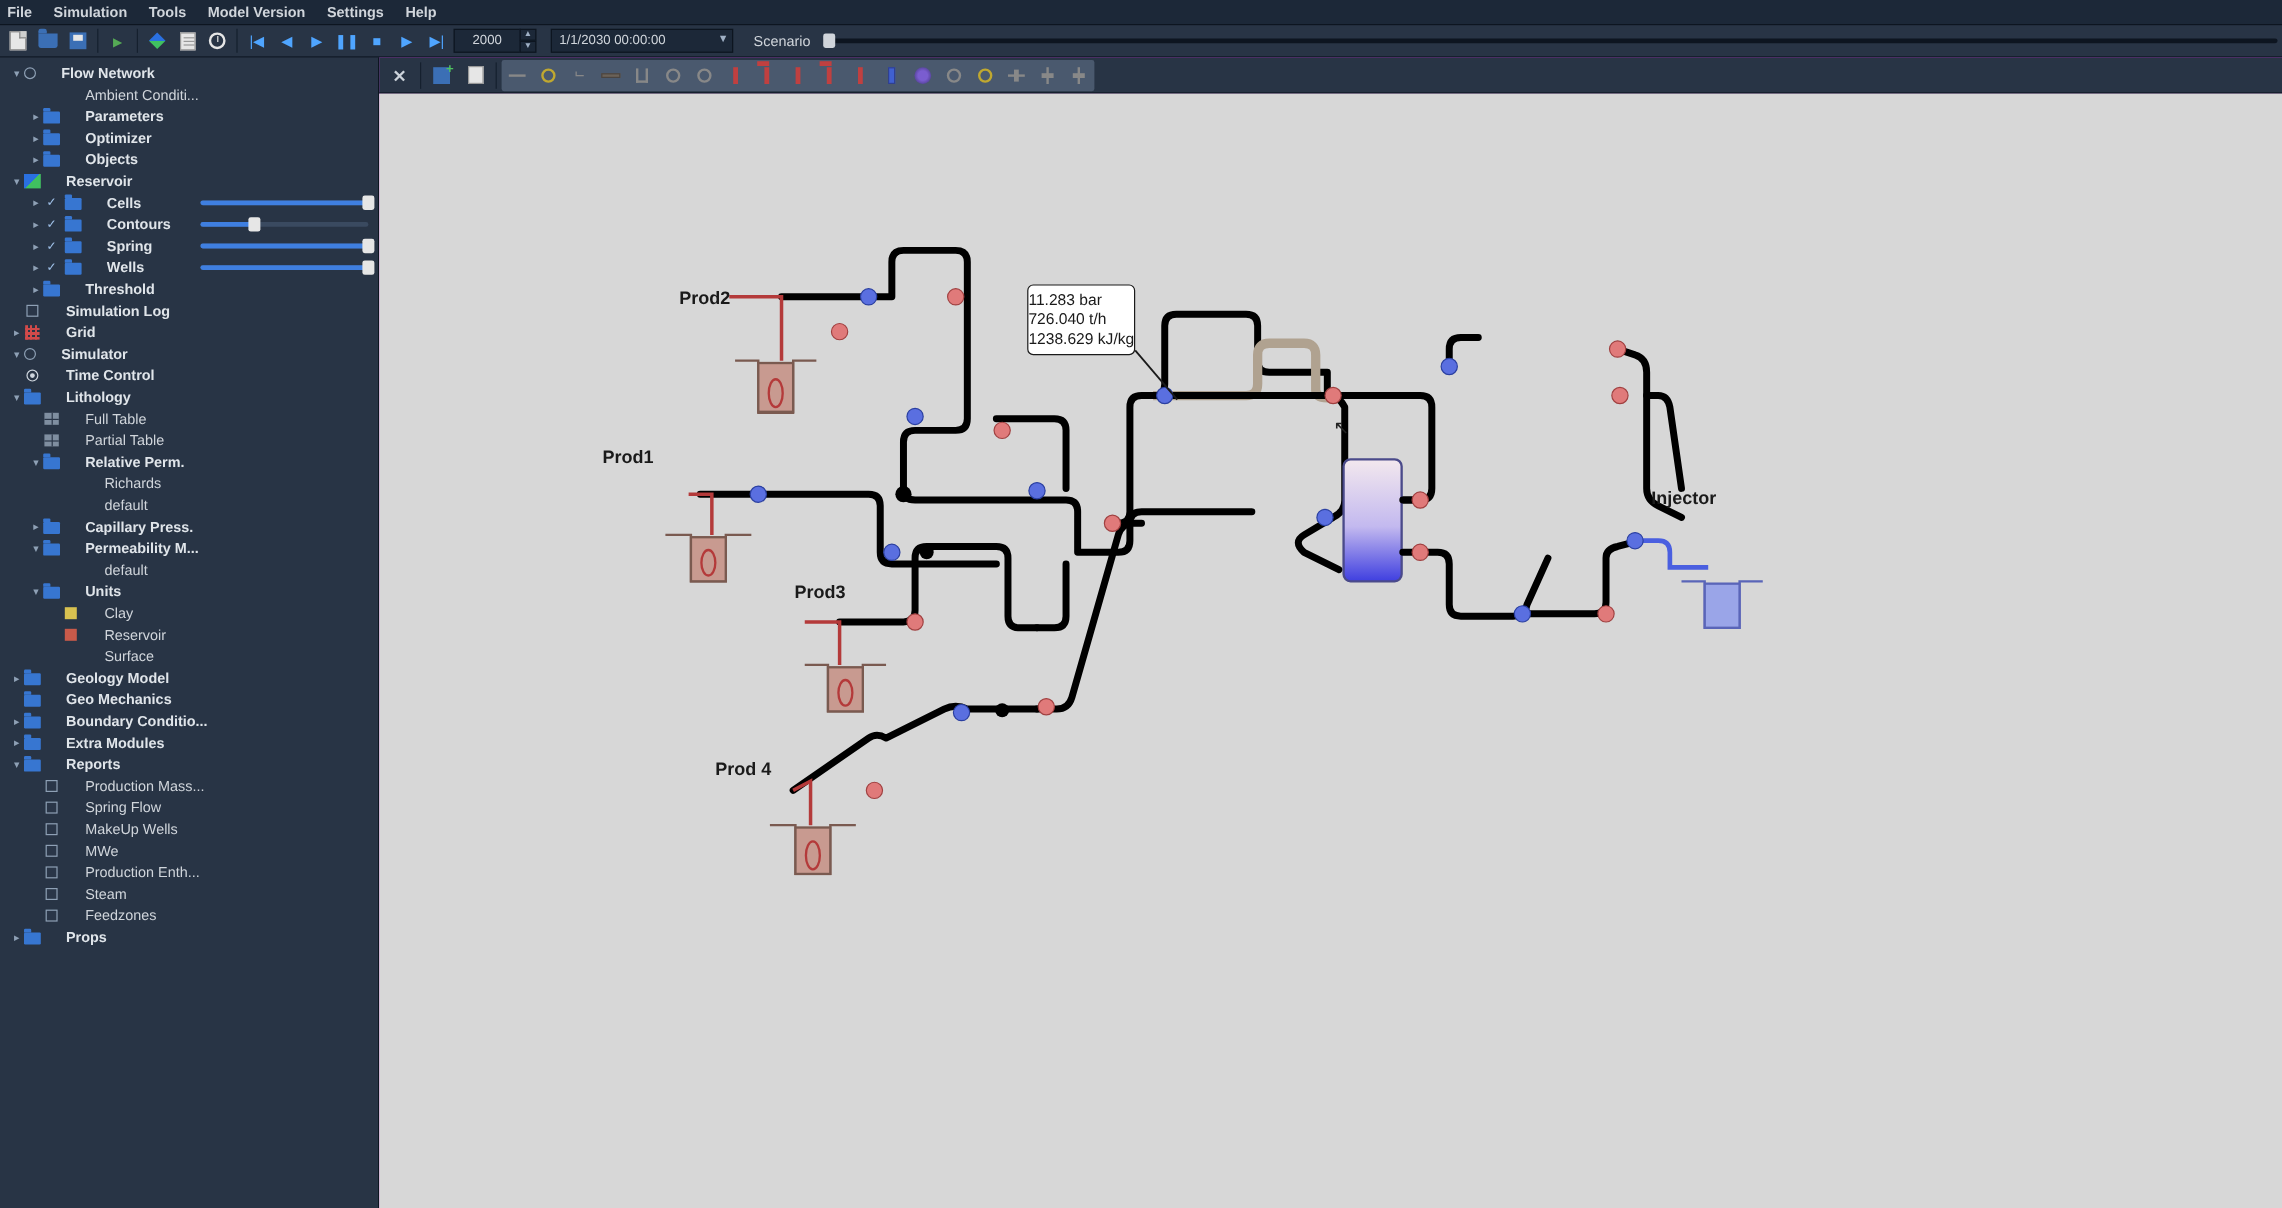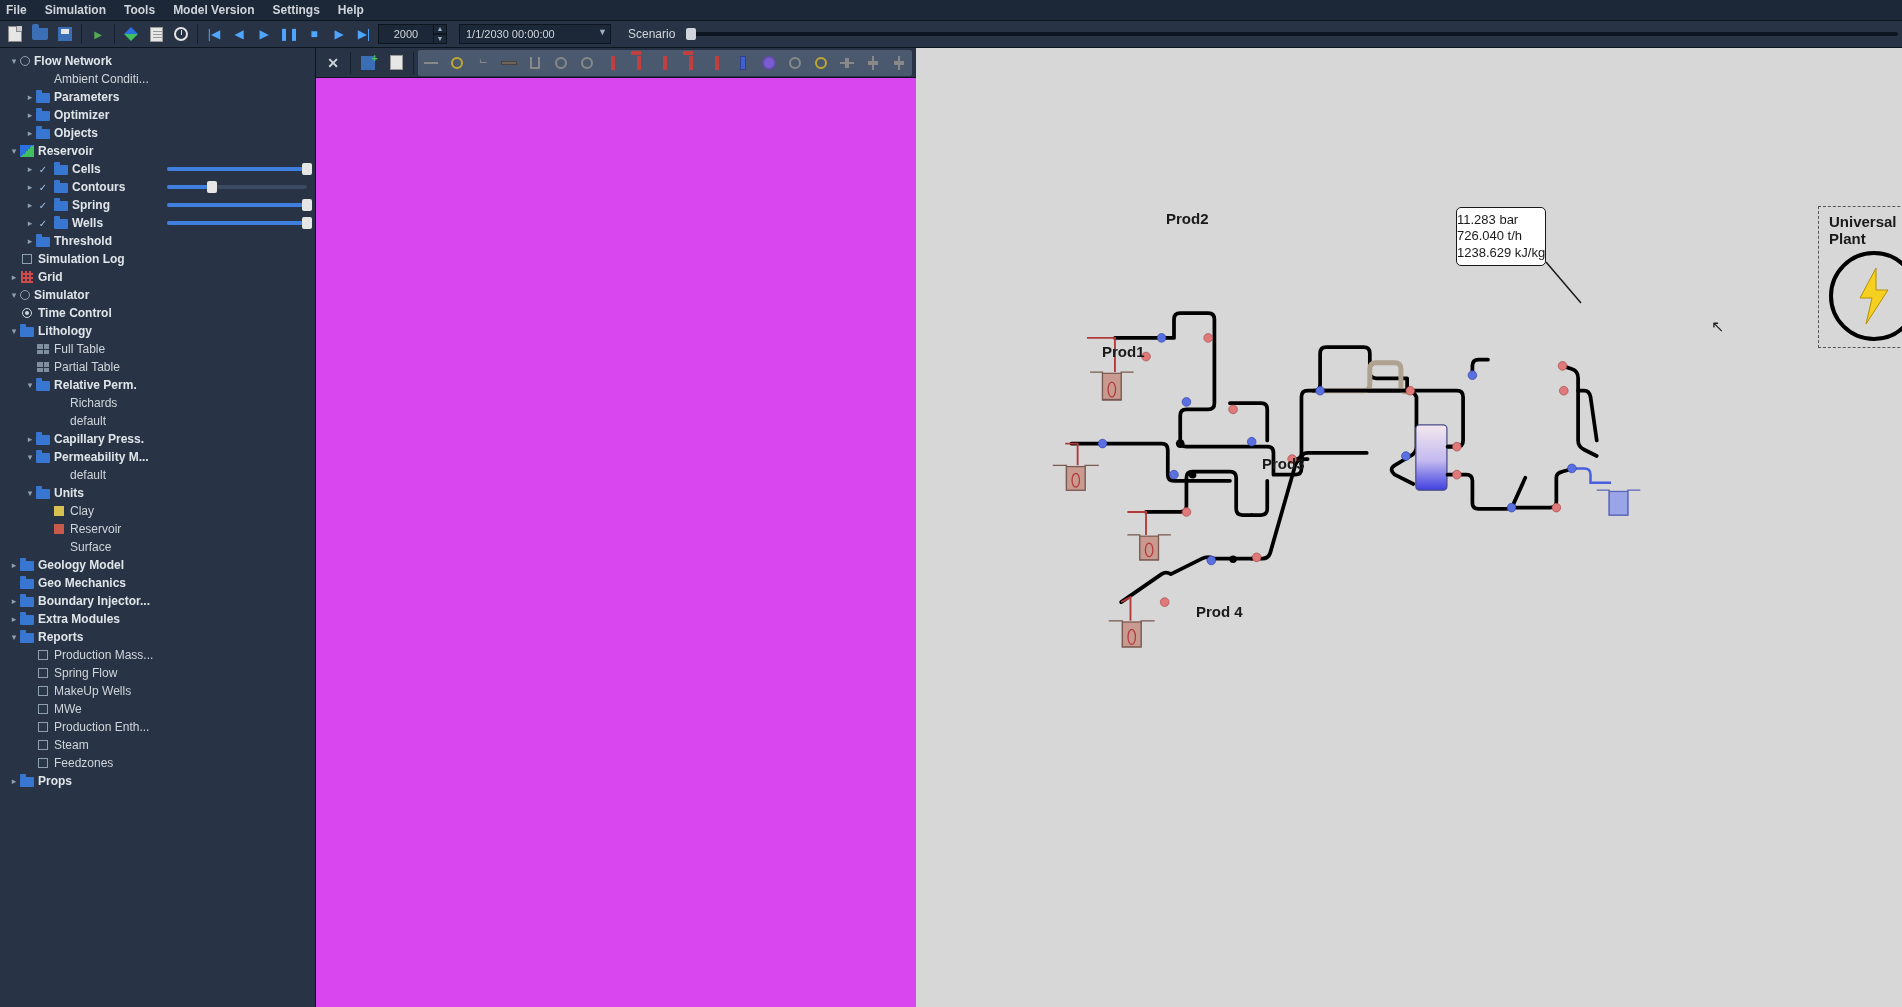--- a/index.html
+++ b/index.html
@@ -39,21 +39,21 @@
 .glyph-clock::after{content:"";position:absolute;top:1px;left:5px;width:1px;height:5px;background:#e6e6e6;}
 
 
 .body { display: flex; height: calc(100% - 48px); }
 
 
 .sidebar { width: 316px; background: #283445; border-right: 1px solid #0d1520; overflow-y: auto; padding: 4px 0 20px 0; }
 .tree-row { display: flex; align-items: center; height: 18px; padding-right: 8px; white-space: nowrap; cursor: pointer; }
 .tree-indent { display: inline-block; }
 .tree-caret { width: 12px; text-align: center; color: #8ea0b5; font-size: 9px; }
-.tree-label { flex: 1; overflow: hidden; text-overflow: ellipsis; }
+.tree-label { flex: 1; overflow: hidden; text-overflow: ellipsis; margin-left: 17px; }
 .bold { font-weight: 600; color: #e0e5ea; }
 .row-slider { flex:0 0 140px; height: 4px; background: #3a4a60; border-radius:2px; position: relative; margin-left:6px; }
 .row-slider .fill { position:absolute; left:0; top:0; bottom:0; background:#3f7fe0; border-radius:2px; }
 .row-slider .knob { position:absolute; top:-4px; width:10px; height:12px; background:#e6e6e6; border-radius:2px; transform:translateX(-50%); }
 
 
 .ic { width:14px; height:14px; margin-right:4px; display:inline-flex; align-items:center; justify-content:center; flex-shrink:0;}
 .ic-folder { background:#3776d1; border-radius:1px; height:10px; position:relative; margin-top:2px;}
 .ic-folder::before{content:"";position:absolute;top:-3px;left:0;width:6px;height:3px;background:#3776d1;border-radius:1px 1px 0 0;}
 .ic-dot{width:10px;height:10px;border:1px solid #8ea0b5;border-radius:50%;}
@@ -62,21 +62,21 @@
 .ic-gridred{width:12px;height:12px;background:repeating-linear-gradient(0deg,#d14a4a 0 2px,transparent 2px 4px),repeating-linear-gradient(90deg,#d14a4a 0 2px,transparent 2px 4px);}
 .ic-radio{width:10px;height:10px;border:1px solid #cfd6de;border-radius:50%;position:relative;}
 .ic-radio.on::after{content:"";position:absolute;inset:2px;background:#cfd6de;border-radius:50%;}
 .ic-sq{width:10px;height:10px;}
 .ic-sq.yellow{background:#d8c150;}
 .ic-sq.red{background:#c95a4a;}
 .ic-table{width:12px;height:10px;background:#7f8ea0;background-image:linear-gradient(#2a3648 0 0),linear-gradient(#2a3648 0 0);background-size:100% 1px,1px 100%;background-position:0 50%,50% 0;background-repeat:no-repeat;}
 .ic-res{width:14px;height:12px;background:linear-gradient(135deg,#2a70e0 50%,#40c060 50%);}
 
 
-.canvas-wrap { flex:1; display:flex; flex-direction:row; background:#d946ef; }
+.canvas-wrap { flex:1; display:flex; flex-direction:column; background:#d946ef; }
 .canvas-toolbar { height:30px; background:#283445; border-bottom:1px solid #0d1520; display:flex; align-items:center; padding:0 4px; gap:2px;}
 .ct-btn{width:26px;height:24px;display:flex;align-items:center;justify-content:center;cursor:pointer;position:relative;border-radius:2px;}
 .ct-sep{width:1px;height:22px;background:#15202e;margin:0 2px;}
 .ct-inner{background:#4a596e;border-radius:2px;padding:1px 0;display:flex;}
 
 .g-cross::before{content:"✕";color:#ccd3db;font-size:14px;font-weight:bold;}
 .g-savep{width:14px;height:14px;background:#3b6fb5;position:relative;}
 .g-savep::after{content:"+";position:absolute;right:-3px;top:-4px;color:#4fc060;font-weight:bold;font-size:11px;}
 .g-page{width:13px;height:15px;background:#e6e6e6;border:1px solid #999;}
 .g-circ{width:12px;height:12px;border:2px solid #888;border-radius:50%;}
@@ -402,21 +402,21 @@
       <div class="tree-row">
         <span class="tree-indent" style="width:8px"></span>
         <span class="tree-caret"></span>
         <span class="ic ic-folder"></span>
         <span class="tree-label bold">Geo Mechanics</span>
       </div>
       <div class="tree-row">
         <span class="tree-indent" style="width:8px"></span>
         <span class="tree-caret">▸</span>
         <span class="ic ic-folder"></span>
-        <span class="tree-label bold">Boundary Injector...</span>
+        <span class="tree-label bold">Boundary Conditio...</span>
       </div>
       <div class="tree-row">
         <span class="tree-indent" style="width:8px"></span>
         <span class="tree-caret">▸</span>
         <span class="ic ic-folder"></span>
         <span class="tree-label bold">Extra Modules</span>
       </div>
       <div class="tree-row">
         <span class="tree-indent" style="width:8px"></span>
         <span class="tree-caret">▾</span>
@@ -668,25 +668,17 @@
 
       <div class="tooltip" style="left:540px;top:159px;">
         <div>11.283 bar</div>
         <div>726.040 t/h</div>
         <div>1238.629 kJ/kg</div>
       </div>
       <svg style="position:absolute;left:540px;top:159px;overflow:visible" width="1" height="1">
         <line x1="90" y1="55" x2="125" y2="96" stroke="#1a1a1a" stroke-width="1.5"></line>
       </svg>
 
-      <div class="plant-box" style="left:902px;top:158px;">
-        <div class="plant-title">Universal Plant</div>
-        <div class="plant-circ">
-          <svg class="bolt" viewBox="0 0 40 60">
-              <polygon points="22,2 6,32 18,32 12,58 34,24 22,24" fill="#f5d020" stroke="#b59000" stroke-width="1"></polygon>
-            </svg>
-        </div>
-      </div>
 
       <div class="cursor-ptr" style="left:795px;top:269px;">↖</div>
     </div>
   </div>
 </div>
 
 </body></html>

